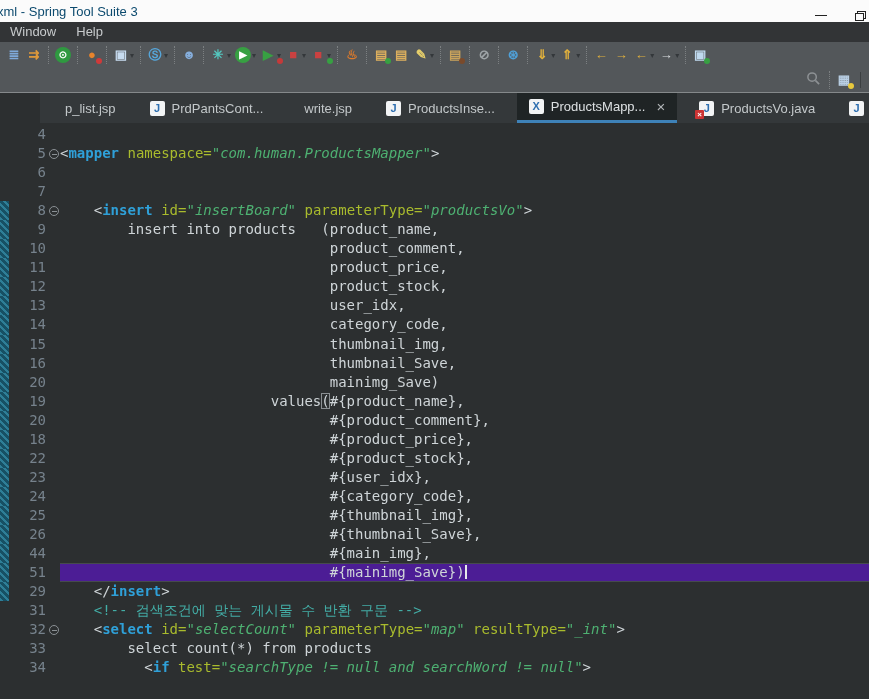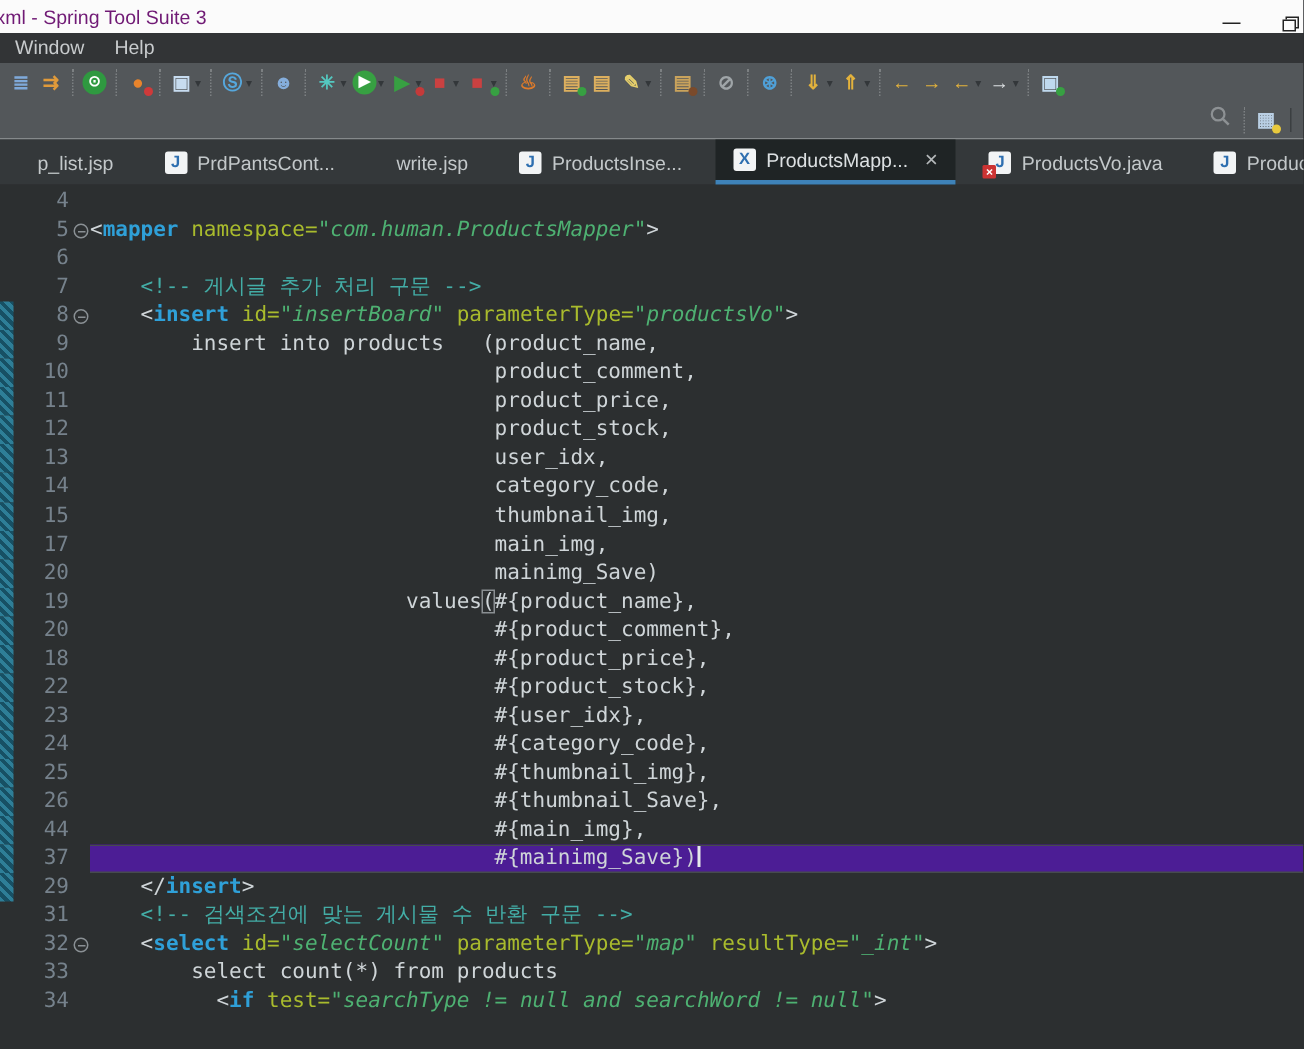--- a/index.html
+++ b/index.html
@@ -1,18 +1,18 @@
 <!DOCTYPE html>
 <html><head>
 <meta charset="utf-8">
 <style>
   html,body{margin:0;padding:0;}
   body{width:869px;height:699px;overflow:hidden;background:#2C2F30;font-family:"Liberation Sans",sans-serif;-webkit-font-smoothing:antialiased;}
   
-  .titlebar{height:22px;background:#FBFBFB;display:flex;align-items:center;color:#701a75;font-size:13px;position:relative;}
+  .titlebar{height:22px;background:#FBFBFB;display:flex;align-items:center;color:#0c4a6e;font-size:13px;position:relative;}
   .titlebar .title{margin-left:-3px;white-space:nowrap;}
   .winbtns{position:absolute;right:0;top:0;height:22px;display:flex;align-items:center;gap:28px;padding-right:14px;}
   .minline{display:inline-block;width:12px;height:0;border-top:1px solid #222;}
   .restore{position:relative;width:10px;height:9px;}
   .restore:before{content:"";position:absolute;left:2px;top:0;width:7px;height:6px;border:1px solid #222;background:#FBFBFB;}
   .restore:after{content:"";position:absolute;left:0;top:2px;width:7px;height:6px;border:1px solid #222;background:#FBFBFB;}
   
   .menubar{height:20px;background:#323436;display:flex;align-items:flex-start;color:#C8CBCD;font-size:13px;}
   .menubar .mitem{padding:0 10px;height:20px;line-height:20px;}
   
@@ -20,21 +20,21 @@
   .tbar2{height:24px;background:#53575A;display:flex;align-items:center;justify-content:flex-end;padding-right:8px;border-bottom:1px solid #85898B;}
   .tsep{height:18px;border-left:1px dotted #7C8082;margin:0 4px;}
   .tbtn{position:relative;height:20px;display:flex;align-items:center;padding:0 2px;}
   .tglyph{display:inline-block;width:16px;height:16px;line-height:16px;text-align:center;font-size:13px;font-weight:bold;}
   .tglyph.round{border-radius:50%;font-size:10px;line-height:15px;}
   .tbadge{position:absolute;right:0;bottom:1px;width:6px;height:6px;border-radius:50%;}
   .tcaret{font-size:8px;color:#33373A;margin-left:1px;}
   .srch{width:15px;height:15px;margin-right:4px;}
   .vline{height:16px;border-left:1px solid #3B3F41;margin-left:6px;}
   
-  .tabbar{height:30px;background:#34383A;display:flex;align-items:stretch;padding-left:6px;}
+  .tabbar{height:30px;background:#34383A;display:flex;align-items:stretch;padding-left:6px;margin-left:40px;}
   .tab{display:flex;align-items:center;gap:7px;padding:0 12px;margin-right:10px;color:#C3C8CA;font-size:13px;cursor:default;}
   .tab.active{background:#1F2425;border-bottom:3px solid #3E82B8;color:#DCE0E2;}
   .ficon{position:relative;flex:none;}
   .fic-java,.fic-xml{width:15px;height:15px;background:#F2F4F5;border-radius:2px;color:#2E6FB0;font:bold 11px/15px "Liberation Sans",sans-serif;text-align:center;}
   .fic-jsp{width:13px;height:15px;border-radius:1px;background:linear-gradient(#F2F4F5 3px,#E67E22 3px 5px,#F2F4F5 5px 7px,#3E82B8 7px 9px,#F2F4F5 9px);}
   .errbadge{position:absolute;left:-4px;bottom:-3px;width:9px;height:9px;background:#CC3333;border-radius:1px;color:#FFF;font:bold 8px/9px "Liberation Sans",sans-serif;text-align:center;}
   .closex{font-size:15px;color:#B4B8BA;margin-left:4px;line-height:1;}
   
   .editor{height:577px;background:#2C2F30;overflow:hidden;padding-top:2px;}
   .line{display:flex;height:19.05px;line-height:19.05px;font-family:"DejaVu Sans Mono",monospace;font-size:14px;}
@@ -259,21 +259,21 @@
       <div class="line">
         <span class="ann"></span>
         <span class="num">6</span>
         <span class="fold"></span>
         <span class="code"></span>
       </div>
       <div class="line">
         <span class="ann"></span>
         <span class="num">7</span>
         <span class="fold"></span>
-        <span class="code"><span class="pl">    </span><span class="cm">&lt;!-- 게시글 추가 처리 구문 --&gt;</span></span>
+        <span class="code"><span class="pl">    </span></span>
       </div>
       <div class="line">
         <span class="ann changed"></span>
         <span class="num">8</span>
         <span class="fold">
           <span class="fm"></span>
         </span>
         <span class="code"><span class="pl">    &lt;</span><span class="tg">insert</span><span class="pl"> </span><span class="at">id=</span><span class="st">"insertBoard"</span><span class="pl"> </span><span class="at">parameterType=</span><span class="st">"productsVo"</span><span class="pl">&gt;</span></span>
       </div>
       <div class="line">
@@ -313,23 +313,23 @@
         <span class="code"><span class="pl">                                category_code,</span></span>
       </div>
       <div class="line">
         <span class="ann changed"></span>
         <span class="num">15</span>
         <span class="fold"></span>
         <span class="code"><span class="pl">                                thumbnail_img,</span></span>
       </div>
       <div class="line">
         <span class="ann changed"></span>
-        <span class="num">17</span>
-        <span class="fold"></span>
-        <span class="code"><span class="pl">                                main_img,</span></span>
+        <span class="num">16</span>
+        <span class="fold"></span>
+        <span class="code"><span class="pl">                                thumbnail_Save,</span></span>
       </div>
       <div class="line">
         <span class="ann changed"></span>
         <span class="num">20</span>
         <span class="fold"></span>
         <span class="code"><span class="pl">                                mainimg_Save)</span></span>
       </div>
       <div class="line">
         <span class="ann changed"></span>
         <span class="num">19</span>
@@ -379,21 +379,21 @@
         <span class="code"><span class="pl">                                #{thumbnail_Save},</span></span>
       </div>
       <div class="line">
         <span class="ann changed"></span>
         <span class="num">44</span>
         <span class="fold"></span>
         <span class="code"><span class="pl">                                #{main_img},</span></span>
       </div>
       <div class="line">
         <span class="ann changed"></span>
-        <span class="num">37</span>
+        <span class="num">51</span>
         <span class="fold"></span>
         <span class="code curline"><span class="pl">                                #{mainimg_Save})</span><span class="cursor"></span></span>
       </div>
       <div class="line">
         <span class="ann changed"></span>
         <span class="num">29</span>
         <span class="fold"></span>
         <span class="code"><span class="pl">    &lt;/</span><span class="tg">insert</span><span class="pl">&gt;</span></span>
       </div>
       <div class="line">

